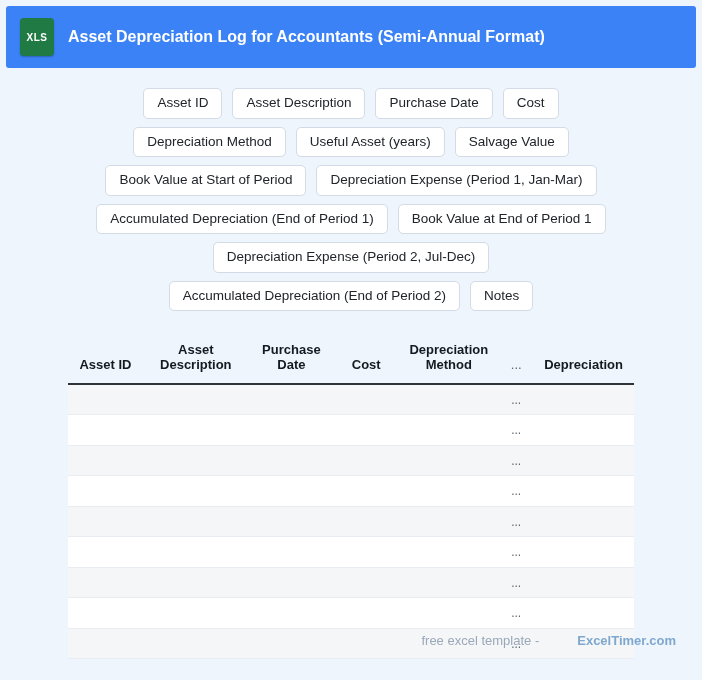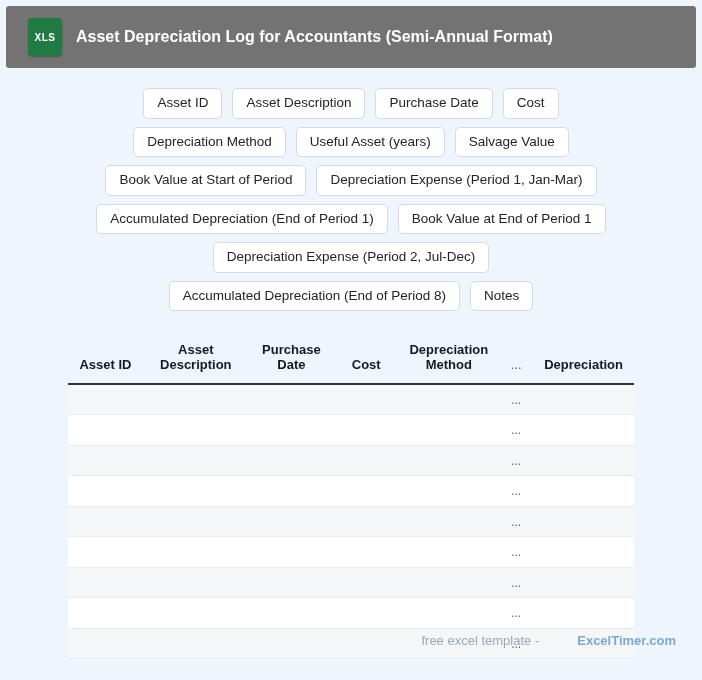--- a/index.html
+++ b/index.html
@@ -19,23 +19,23 @@
     height: 680px;
     background: #eef5fd;
     box-sizing: border-box;
   }
 
   
   .header {
     display: flex;
     align-items: center;
     gap: 14px;
-    background: #737373;
+    background: #3b82f6;
     height: 62px;
-    padding: 0 22px;
+    padding: 0 14px;
     margin: 6px 6px 0 6px;
     border-radius: 3px;
   }
   .xls-icon {
     width: 34px;
     height: 38px;
     border-radius: 4px;
     background: #1f7a44;
     color: #ffffff;
     font-size: 10px;
@@ -152,21 +152,21 @@
     <span class="chip">Purchase Date</span>
     <span class="chip">Cost</span>
     <span class="chip">Depreciation Method</span>
     <span class="chip">Useful Asset (years)</span>
     <span class="chip">Salvage Value</span>
     <span class="chip">Book Value at Start of Period</span>
     <span class="chip">Depreciation Expense (Period 1, Jan-Mar)</span>
     <span class="chip">Accumulated Depreciation (End of Period 1)</span>
     <span class="chip">Book Value at End of Period 1</span>
     <span class="chip">Depreciation Expense (Period 2, Jul-Dec)</span>
-    <span class="chip">Accumulated Depreciation (End of Period 8)</span>
+    <span class="chip">Accumulated Depreciation (End of Period 2)</span>
     <span class="chip">Notes</span>
   </div>
 
   <div class="table-wrap">
     <table class="sheet">
       <thead>
         <tr>
           <th style="width:13%">Asset ID</th>
           <th style="width:19%">Asset Description</th>
           <th style="width:15%">Purchase Date</th>

